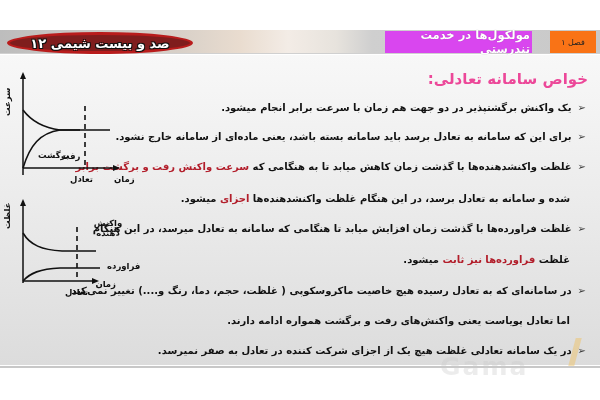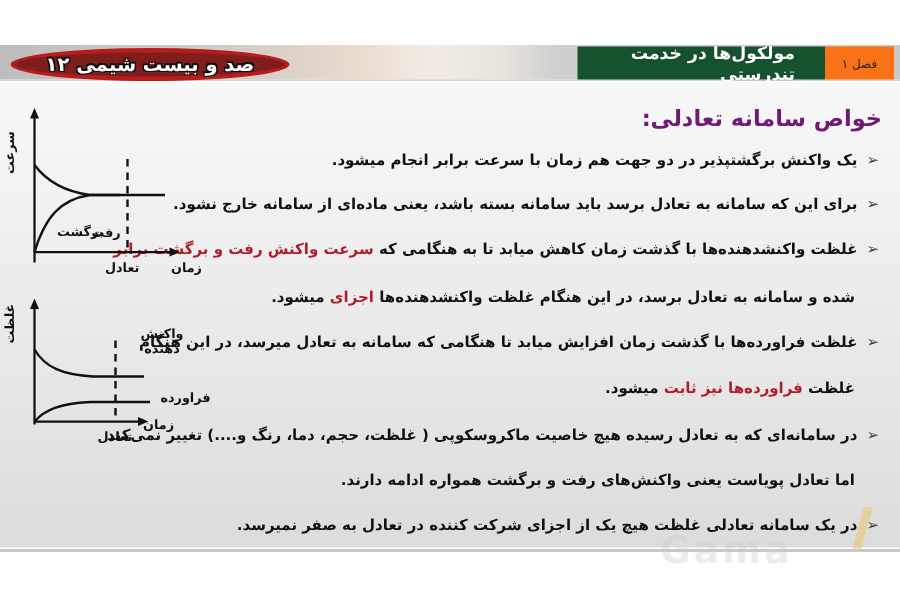--- a/index.html
+++ b/index.html
@@ -14,40 +14,40 @@
       border-bottom: 1px solid #d0d0d0;
     }
     .pill {
       position: absolute; left: 7px; top: 32px; width: 186px; height: 22px;
       border-radius: 50%; background: #7f1d1d; border: 3px solid #b91c1c;
       display: flex; align-items: flex-end; justify-content: center;
       color: #fff; font-weight: bold; font-size: 13px; direction: rtl;
       text-shadow: 1px 1px 0 #111, -1px -1px 0 #111, 1px -1px 0 #111, -1px 1px 0 #111;
     }
     .chapter-title {
-      position: absolute; left: 385px; top: 31px; width: 165px; height: 22px;
-      background: #14532d; color: #fff; font-weight: bold; font-size: 11.5px;
-      display: flex; align-items: center; justify-content: flex-end; padding-right: 20px; direction: rtl;
+      position: absolute; left: 385px; top: 31px; width: 147px; height: 22px;
+      background: #d946ef; color: #fff; font-weight: bold; font-size: 11.5px;
+      display: flex; align-items: center; justify-content: flex-end; padding-right: 2px; direction: rtl;
       text-shadow: 0 0 1px rgba(0,0,0,.3);
     }
     .chapter-num {
       position: absolute; left: 550px; top: 31px; width: 46px; height: 22px;
       background: #f97316; color: #222; font-size: 8px;
       display: flex; align-items: center; justify-content: center; direction: rtl;
     }
 
     .content {
       position: absolute; left: 0; top: 55px; width: 600px; height: 310px;
       background: linear-gradient(180deg, #f8f8f8 0%, #ececec 45%, #dcdcdc 100%);
     }
     .footer-line { position: absolute; left: 0; top: 366px; width: 600px; height: 2px; background: #c8c8c8; }
     .footer { position: absolute; left: 0; top: 368px; width: 600px; height: 32px; background: #ffffff; }
 
     .section-title {
-      position: absolute; right: 12px; top: 70px; color: #701a75; font-size: 15px; font-weight: bold;
+      position: absolute; right: 12px; top: 70px; color: #ec4899; font-size: 15px; font-weight: bold;
       direction: rtl; font-family: "DejaVu Sans", sans-serif;
     }
 
     .line {
       position: absolute; right: 14px; direction: rtl; font-size: 10px; font-weight: bold; color: #111;
       white-space: nowrap; font-family: "DejaVu Sans", sans-serif;
     }
     .line .bullet { color: #3a3a3a; font-size: 10px; margin-left: 6px; }
     .line .red { color: #b21d2a; }
     .line.indent { right: 30px; }

